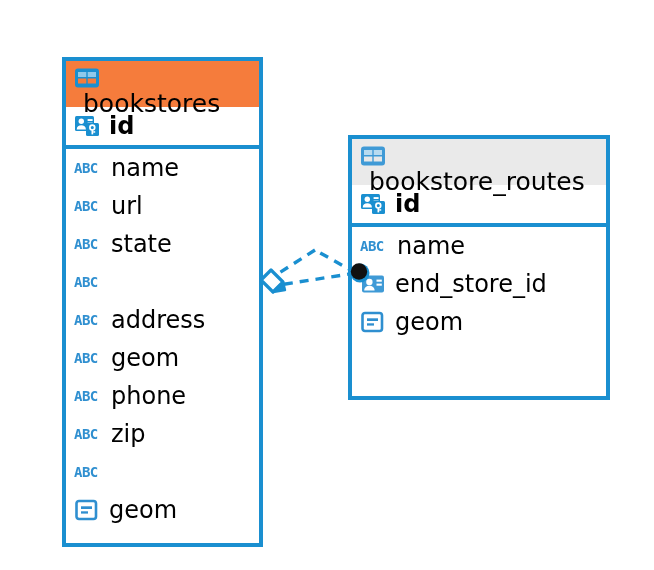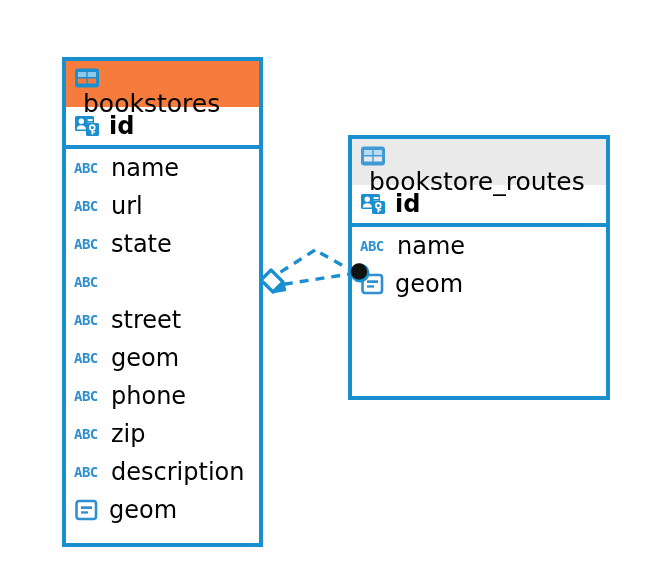--- a/index.html
+++ b/index.html
@@ -174,21 +174,21 @@
         </svg>
       </span>
     </div>
 
     <div class="field">
       <span class="icon abc">
         <svg viewBox="0 0 28 18" width="28" height="18" aria-hidden="true">
           <text x="0" y="14" font-family="'DejaVu Sans Mono','Liberation Mono',monospace" font-size="14" font-weight="bold" fill="#2f8fd0" letter-spacing="-0.5">ABC</text>
         </svg>
       </span>
-      <span class="field-name">street</span>
+      <span class="field-name">address</span>
     </div>
 
     <div class="field">
       <span class="icon abc">
         <svg viewBox="0 0 28 18" width="28" height="18" aria-hidden="true">
           <text x="0" y="14" font-family="'DejaVu Sans Mono','Liberation Mono',monospace" font-size="14" font-weight="bold" fill="#2f8fd0" letter-spacing="-0.5">ABC</text>
         </svg>
       </span>
       <span class="field-name">geom</span>
     </div>
@@ -210,21 +210,20 @@
       </span>
       <span class="field-name">zip</span>
     </div>
 
     <div class="field">
       <span class="icon abc">
         <svg viewBox="0 0 28 18" width="28" height="18" aria-hidden="true">
           <text x="0" y="14" font-family="'DejaVu Sans Mono','Liberation Mono',monospace" font-size="14" font-weight="bold" fill="#2f8fd0" letter-spacing="-0.5">ABC</text>
         </svg>
       </span>
-      <span class="field-name">description</span>
     </div>
 
     <div class="field">
       <span class="icon">
         <svg viewBox="0 0 26 26" width="26" height="26" aria-hidden="true">
           <rect x="2.5" y="4" width="19.5" height="18" rx="2.5" fill="none" stroke="#2f8fd0" stroke-width="2.6"></rect>
           <rect x="7" y="9.3" width="11" height="2.7" fill="#2f8fd0"></rect>
           <rect x="7" y="14.3" width="7" height="2.3" fill="#2f8fd0"></rect>
         </svg>
       </span>
@@ -270,20 +269,32 @@
     <div class="field">
       <span class="icon abc">
         <svg viewBox="0 0 28 18" width="28" height="18" aria-hidden="true">
           <text x="0" y="14" font-family="'DejaVu Sans Mono','Liberation Mono',monospace" font-size="14" font-weight="bold" fill="#2f8fd0" letter-spacing="-0.5">ABC</text>
         </svg>
       </span>
       <span class="field-name">name</span>
     </div>
 
 
+    <div class="field">
+      <span class="icon">
+        <svg viewBox="0 0 26 26" width="26" height="26" aria-hidden="true">
+          <rect x="2" y="4.5" width="22" height="17" rx="2" fill="#3f9ad6"></rect>
+          <circle cx="9.4" cy="11" r="3.2" fill="#ffffff"></circle>
+          <path d="M4.2 19.6c0-3.1 2.4-4.8 5.2-4.8s5.2 1.7 5.2 4.8z" fill="#ffffff"></path>
+          <rect x="16.5" y="8.6" width="5.3" height="2.1" fill="#ffffff"></rect>
+          <rect x="16.5" y="12.6" width="5.3" height="2.1" fill="#ffffff"></rect>
+        </svg>
+      </span>
+      <span class="field-name">end_store_id</span>
+    </div>
 
     <div class="field">
       <span class="icon">
         <svg viewBox="0 0 26 26" width="26" height="26" aria-hidden="true">
           <rect x="2.5" y="4" width="19.5" height="18" rx="2.5" fill="none" stroke="#2f8fd0" stroke-width="2.6"></rect>
           <rect x="7" y="9.3" width="11" height="2.7" fill="#2f8fd0"></rect>
           <rect x="7" y="14.3" width="7" height="2.3" fill="#2f8fd0"></rect>
         </svg>
       </span>
       <span class="field-name">geom</span>

